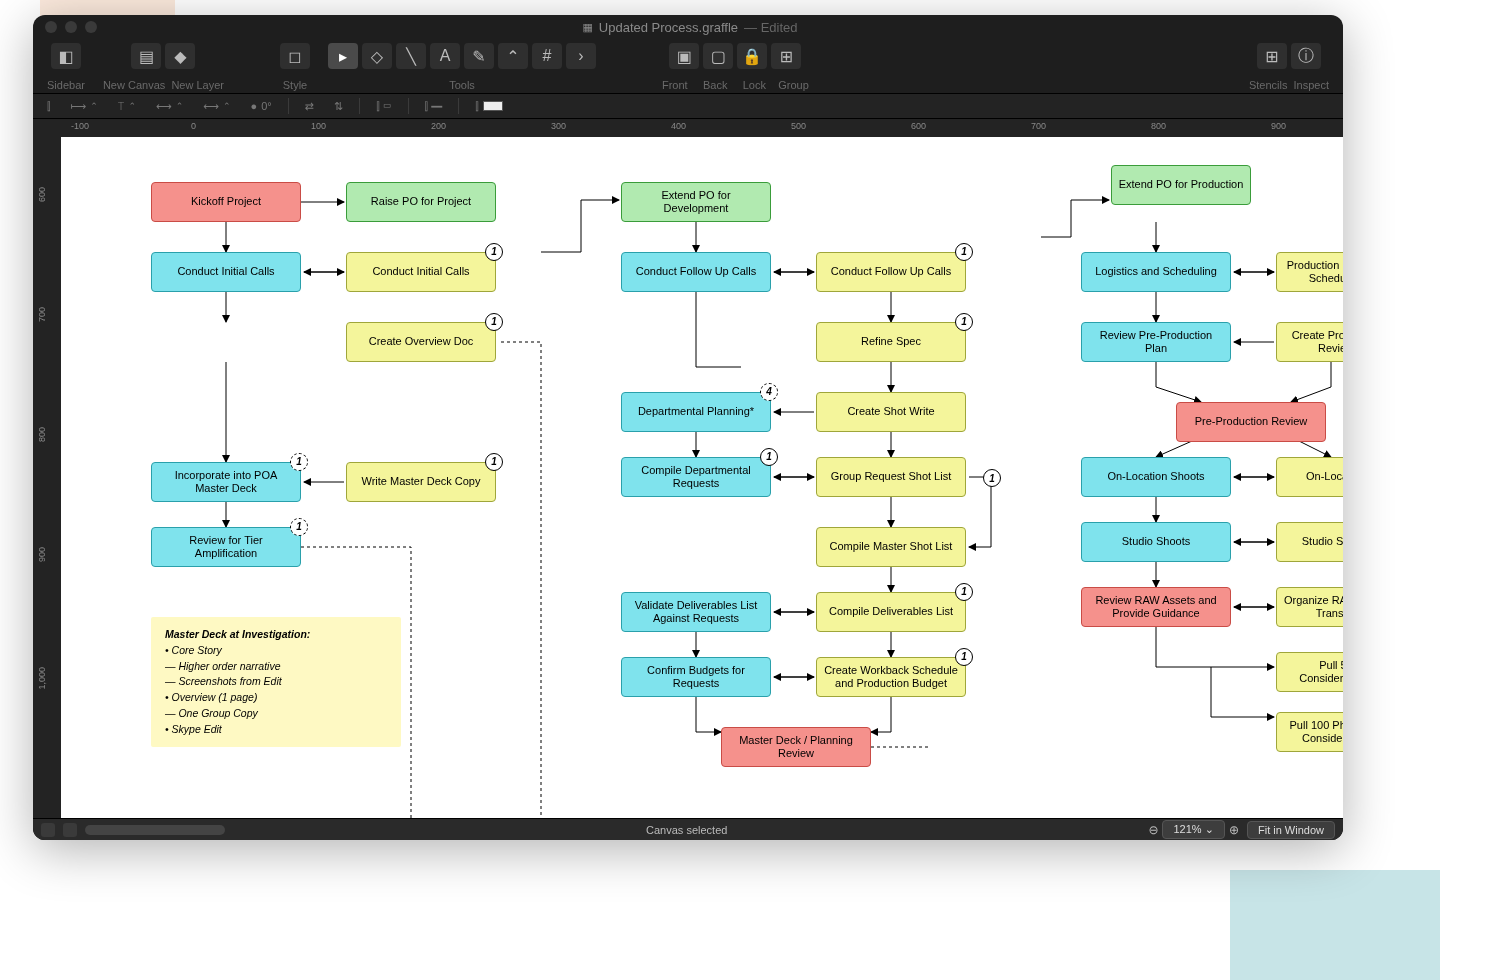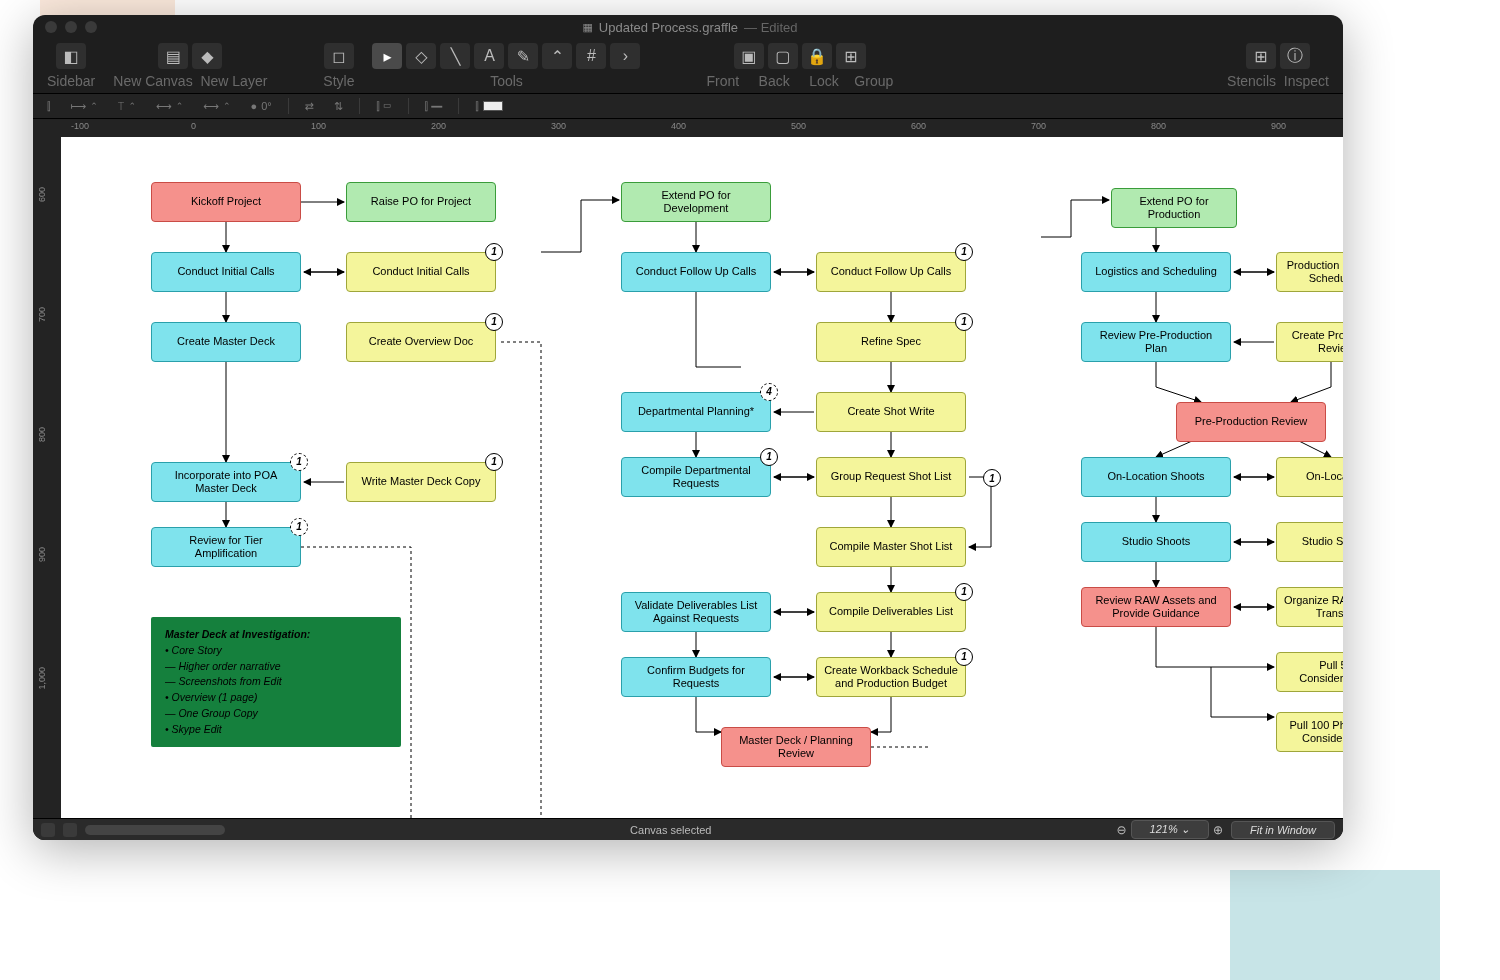--- a/index.html
+++ b/index.html
@@ -10,21 +10,21 @@
 .titlebar { height:24px; display:flex; align-items:center; padding:0 12px; color:#8a8a8a; font-size:13px; }
 .traffic { display:flex; gap:8px; align-items:center; }
 .traffic span { width:12px; height:12px; border-radius:50%; background:#3a3a3a; display:inline-block; }
 .title-center { flex:1; text-align:center; display:flex; align-items:center; justify-content:center; gap:6px; }
 .title-edited { color:#666; }
 .toolbar { height:54px; display:flex; align-items:flex-start; padding:4px 14px 0; gap:18px; }
 .tbgroup { display:flex; flex-direction:column; align-items:center; gap:4px; }
 .tbgroup .row { display:flex; gap:4px; }
 .tbbtn { width:30px; height:26px; background:#2f2f2f; border-radius:4px; display:flex; align-items:center; justify-content:center; color:#bbb; }
 .tbbtn.sel { background:#4a4a4a; color:#fff; }
-.tlabel { font-size:14px; color:#6a6a6a; }
+.tlabel { font-size:11px; color:#6a6a6a;margin-top:6px; }
 .tb-spacer { flex:1; }
 .format-bar { height:26px; background:#232323; border-top:1px solid #000; border-bottom:1px solid #000; display:flex; align-items:center; padding:0 10px; gap:12px; color:#777; font-size:11px; }
 .fb-sep { width:1px; height:16px; background:#3a3a3a; }
 .fb-item { display:flex; align-items:center; gap:4px; padding:0 4px; }
 .fb-swatch { width:20px; height:10px; background:#eee; border:1px solid #555; }
 .rulers-corner { position:absolute; top:0; left:0; width:28px; height:18px; background:#232323;}
 .ruler-area { position:relative; flex:1; background:#1e1e1e; display:flex;}
 .ruler-h { position:absolute; top:0; left:28px; right:0; height:18px; background:#232323; color:#888; font-size:9px; overflow:hidden;}
 .ruler-h span{position:absolute; top:2px;}
 .ruler-v { position:absolute; top:18px; left:0; width:28px; bottom:22px; background:#232323; color:#888; font-size:9px;}
@@ -32,30 +32,30 @@
 .canvas-view { position:absolute; top:18px; left:28px; right:0; bottom:22px; background:#fff; overflow:hidden;}
 .canvas { position:absolute; top:0; left:0; width:2000px; height:900px; }
 
 .box { position:absolute; width:150px; height:40px; border:1px solid #333; border-radius:4px; display:flex; align-items:center; justify-content:center; text-align:center; font-size:11px; padding:4px 6px; line-height:1.2; }
 .box.red { background:#f5918c; border-color:#c94c46; }
 .box.green { background:#b1eab0; border-color:#3a9c3a; }
 .box.cyan { background:#7fe3ed; border-color:#2aa0ab; }
 .box.yellow { background:#f4f59b; border-color:#9fa63a; }
 .badge { position:absolute; width:18px; height:18px; border:1.5px solid #000; border-radius:50%; background:#fff; font-size:10px; font-style:italic; font-weight:bold; display:flex; align-items:center; justify-content:center; top:-10px; right:-8px;}
 .badge.dashed { border-style:dashed; }
-.note { position:absolute; background:#15803d; color:#000; font-size:10.5px; padding:10px 14px; font-style:italic; line-height:1.5; border-radius:2px; }
+.note { position:absolute; background:#fef9c3; color:#000; font-size:10.5px; padding:10px 14px; font-style:italic; line-height:1.5; border-radius:2px; }
 .note .ti { font-weight:bold; }
 
 svg.arrows { position:absolute; top:0; left:0; width:100%; height:100%; pointer-events:none; }
 .statusbar { height:22px; background:#2a2a2a; border-top:1px solid #000; display:flex; align-items:center; color:#bbb; font-size:11px; padding:0 8px; gap:8px;}
 .sb-handle{width:14px;height:14px;background:#3a3a3a;border-radius:3px;}
 .sb-scroll{width:140px;height:10px;background:#444;border-radius:5px;}
 .sb-center{flex:1;text-align:center;}
 .sb-right{display:flex;align-items:center;gap:8px;}
-.sb-btn{background:#3d3d3d;border:1px solid #555;border-radius:4px;padding:2px 18px;color:#ddd;font-style:italic;}
+.sb-btn{background:#3d3d3d;border:1px solid #555;border-radius:4px;padding:2px 10px;color:#ddd;}
 .sb-zoom{display:flex;align-items:center;gap:4px;}
 .zglass{font-size:12px;}
 </style>
 </head>
 <body>
 
 <div class="bg-block-1"></div>
 <div class="bg-block-2"></div>
 
 <div class="window">
@@ -243,23 +243,20 @@
         <div class="box red" style="top:45px; left:90px">
             <span>Kickoff Project</span>
           </div>
         <div class="box cyan" style="top:115px; left:90px">
             <span>Conduct Initial Calls</span>
           </div>
         <div class="box yellow" style="top:115px; left:285px">
             <span>Conduct Initial Calls</span>
             <span class="badge">1</span>
           </div>
-        <div class="box cyan" style="top:185px; left:90px">
-            <span>Create Master Deck</span>
-          </div>
         <div class="box yellow" style="top:185px; left:285px">
             <span>Create Overview Doc</span>
             <span class="badge">1</span>
           </div>
         <div class="box cyan" style="top:325px; left:90px">
             <span>Incorporate into POA Master Deck</span>
             <span class="badge dashed">1</span>
           </div>
         <div class="box yellow" style="top:325px; left:285px">
             <span>Write Master Deck Copy</span>
@@ -313,21 +310,21 @@
             <span>Confirm Budgets for Requests</span>
           </div>
         <div class="box yellow" style="top:520px; left:755px">
             <span>Create Workback Schedule and Production Budget</span>
             <span class="badge">1</span>
           </div>
         <div class="box red" style="top:590px; left:660px">
             <span>Master Deck / Planning Review</span>
           </div>
 
-        <div class="box green" style="top:51px; left:1050px; width:126px">
+        <div class="box green" style="top:28px; left:1050px; width:140px">
             <span>Extend PO for Production</span>
           </div>
         <div class="box cyan" style="top:115px; left:1020px">
             <span>Logistics and Scheduling</span>
           </div>
         <div class="box yellow" style="top:115px; left:1215px; width:120px">
             <span>Production Logistics Scheduling</span>
           </div>
         <div class="box cyan" style="top:185px; left:1020px">
             <span>Review Pre-Production Plan</span>

